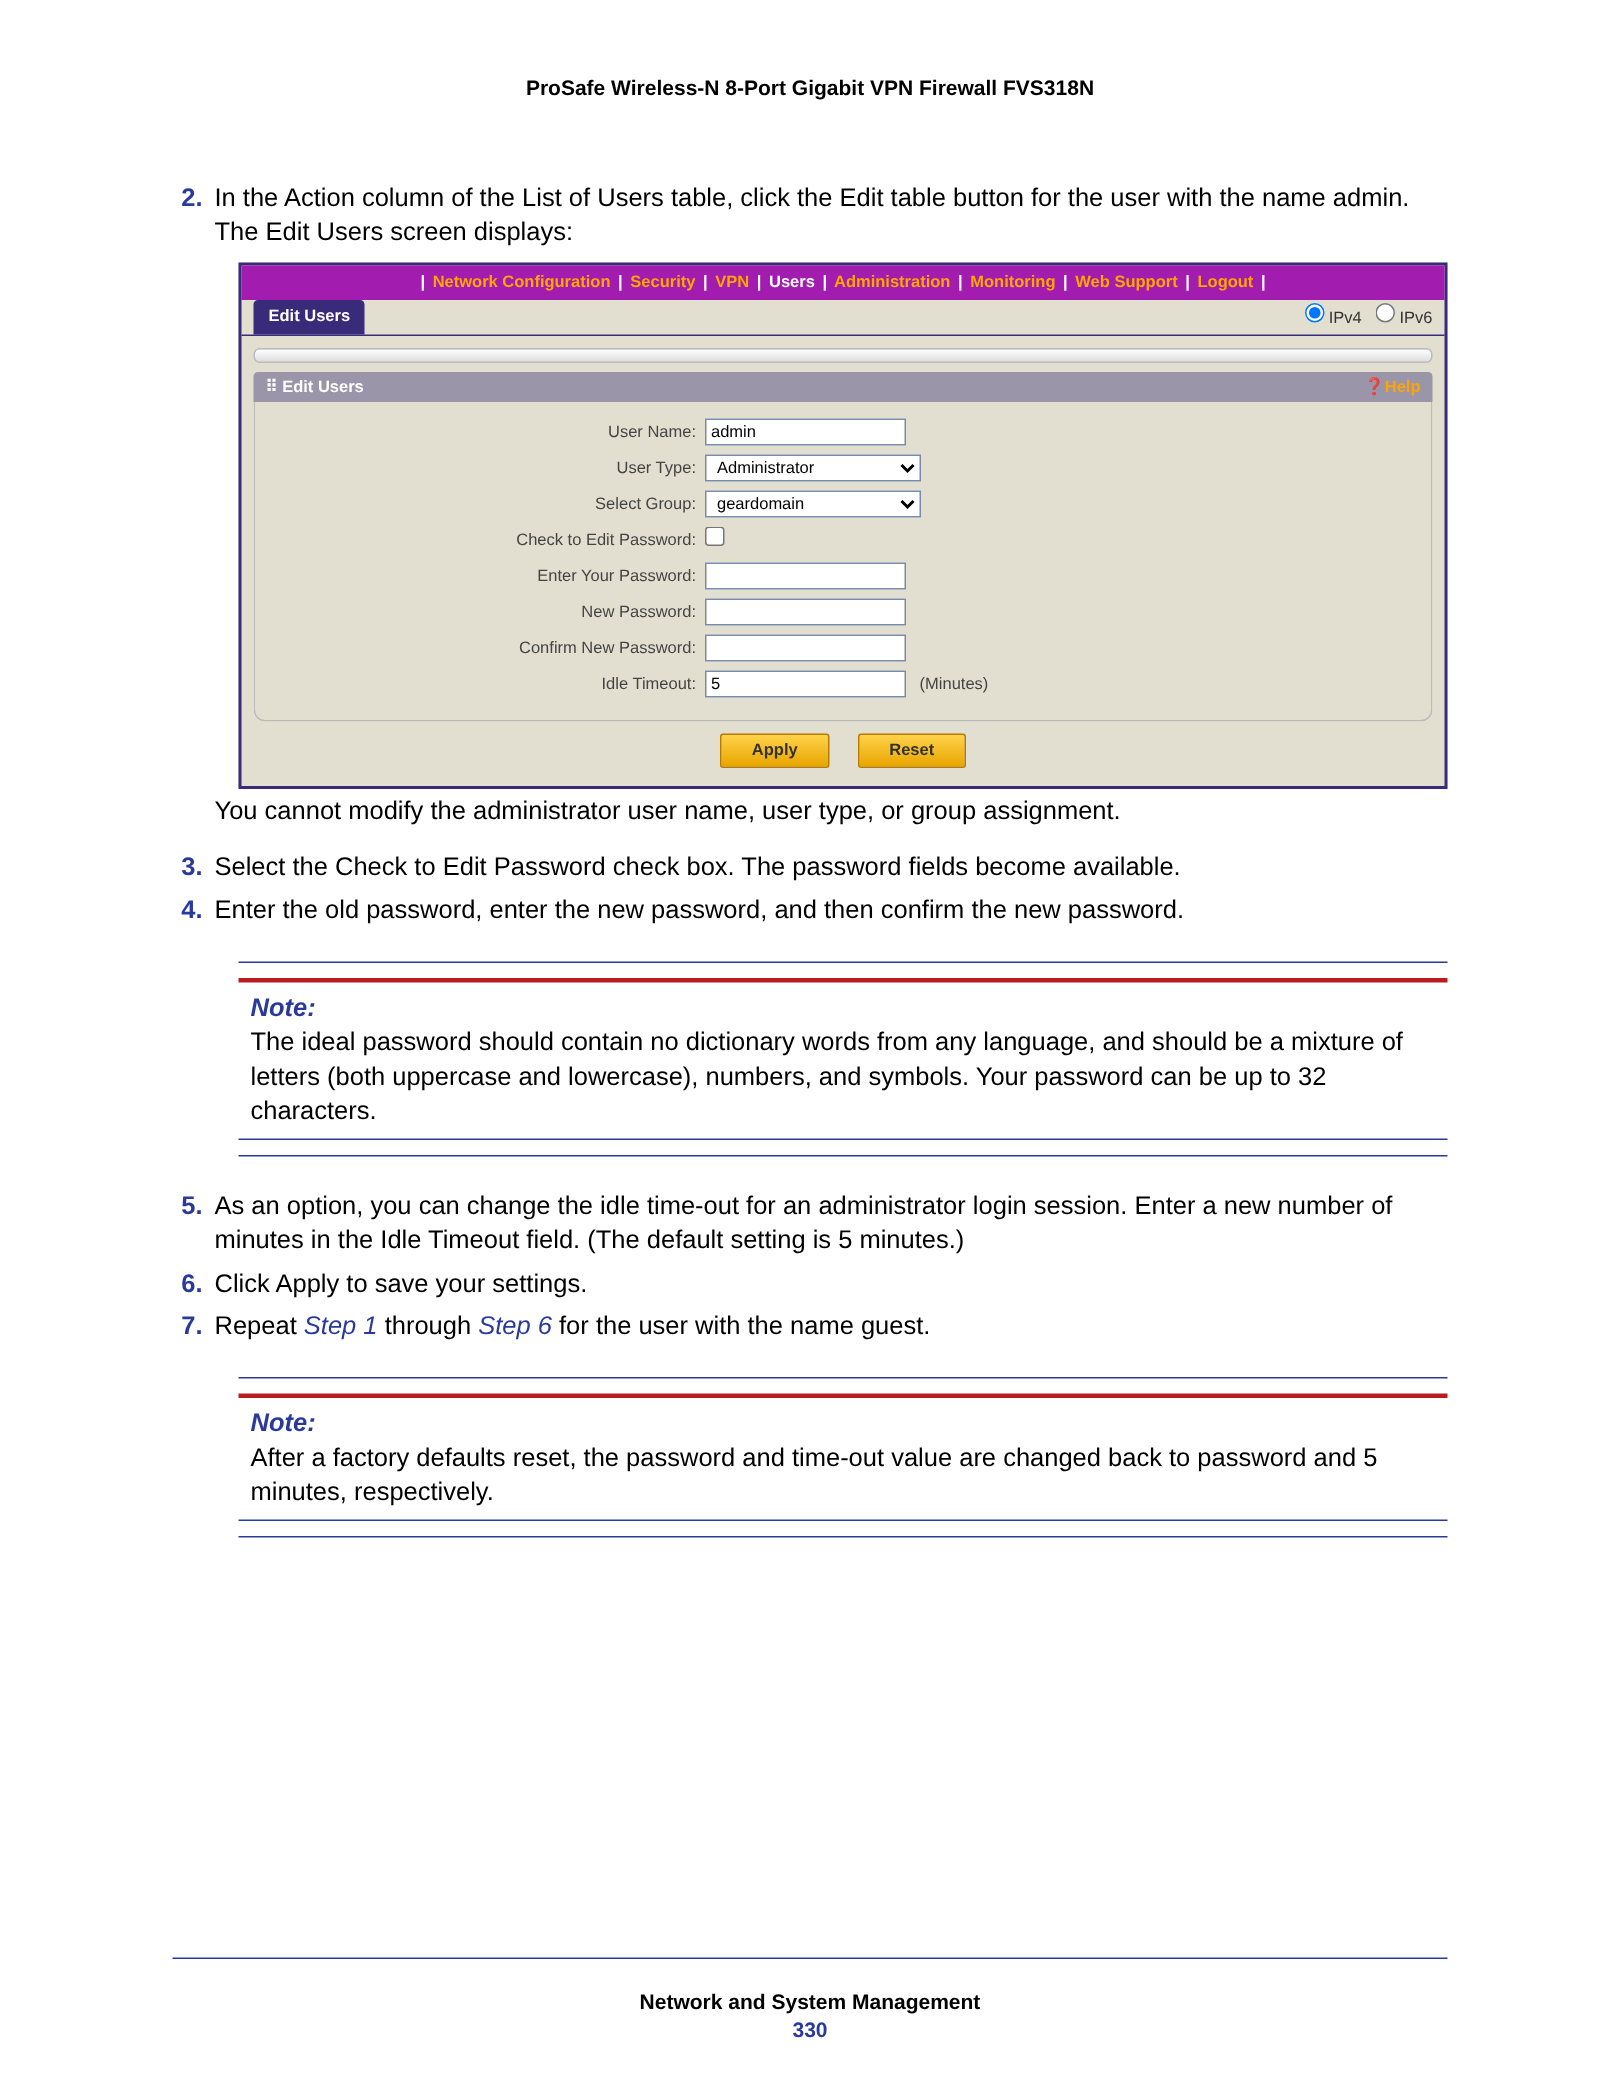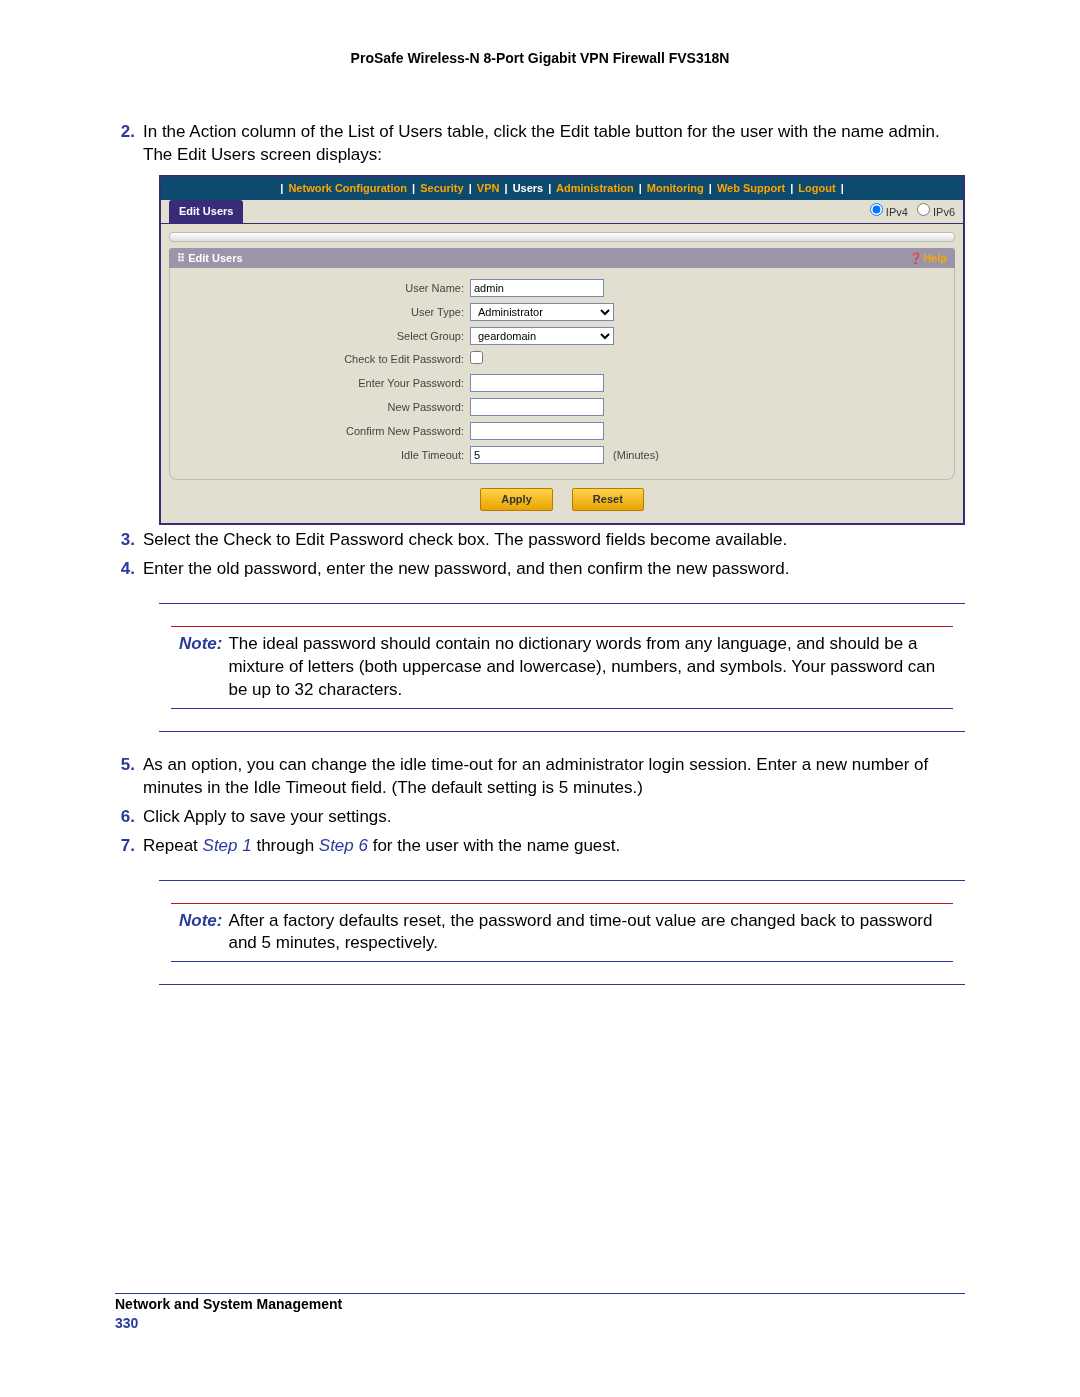--- a/index.html
+++ b/index.html
@@ -39,21 +39,21 @@
   }
   .li-body { flex: 1; }
   .screenshot {
     margin: 8px 0 4px 44px;
     border: 2px solid #3a2a7a;
     background: #e3dfd0;
     font-family: Verdana, Arial, sans-serif;
     font-size: 11px;
   }
   .sc-topnav {
-    background: #0c4a6e;
+    background: #a21caf;
     color: #ffa500;
     padding: 4px 8px;
     text-align: center;
     font-size: 11px;
     font-weight: bold;
   }
   .sc-topnav span { color: #ffa500; }
   .sc-topnav .sep { color: #fff; padding: 0 2px; }
   .sc-topnav .active { color: #fff; }
   .sc-subnav {
@@ -158,42 +158,43 @@
     margin: 4px 0 18px 44px;
   }
   .indent-p { margin-left: 28px; margin-bottom: 14px; }
   .note-block {
     margin: 22px 0 22px 44px;
     border-top: 1px solid #2a3a9c;
     border-bottom: 1px solid #2a3a9c;
     padding: 10px 0;
   }
   .note-block .inner {
-    border-top: 1px solid #b91c1c;
+    border-top: 3px solid #b91c1c;
     border-bottom: 1px solid #2a3a9c;
     padding: 6px 8px;
-    margin: 12px;
-    display: flex;
+    margin: 0;
+    display: flex;
+    flex-direction: column;
   }
   .note-label {
     color: #2a3a9c;
     font-weight: bold;
     font-style: italic;
     flex-shrink: 0;
     padding-right: 6px;
   }
   .step-ref { color: #2a3a9c; font-style: italic; }
   .footer {
     position: absolute;
-    bottom: 66px;
+    bottom: 36px;
     left: 115px;
     right: 115px;
-    text-align: left;
+    text-align: center;
     border-top: 1px solid #2a3a9c;
-    padding-top: 2px;
+    padding-top: 20px;
     font-size: 14px;
   }
   .footer .fline1 { font-weight: bold; }
   .footer .fline2 { color: #2a3a9c; font-weight: bold; margin-top: 3px; }
   b { font-weight: normal; }
 </style>
 </head>
 <body>
 
 <div class="page">
@@ -281,20 +282,21 @@
           </div>
         </div>
         <div class="sc-btnrow">
           <span class="sc-btn">Apply</span>
           <span class="sc-btn">Reset</span>
         </div>
       </div>
     </div>
 
 
+    <p class="indent-p">You cannot modify the administrator user name, user type, or group assignment.</p>
 
     <ol>
       <div class="li">
         <div class="li-num">3.</div>
         <div class="li-body">
           <span>Select the </span><b>Check to Edit Password</b><span> check box. The password fields become available.</span>
         </div>
       </div>
       <div class="li">
         <div class="li-num">4.</div>

